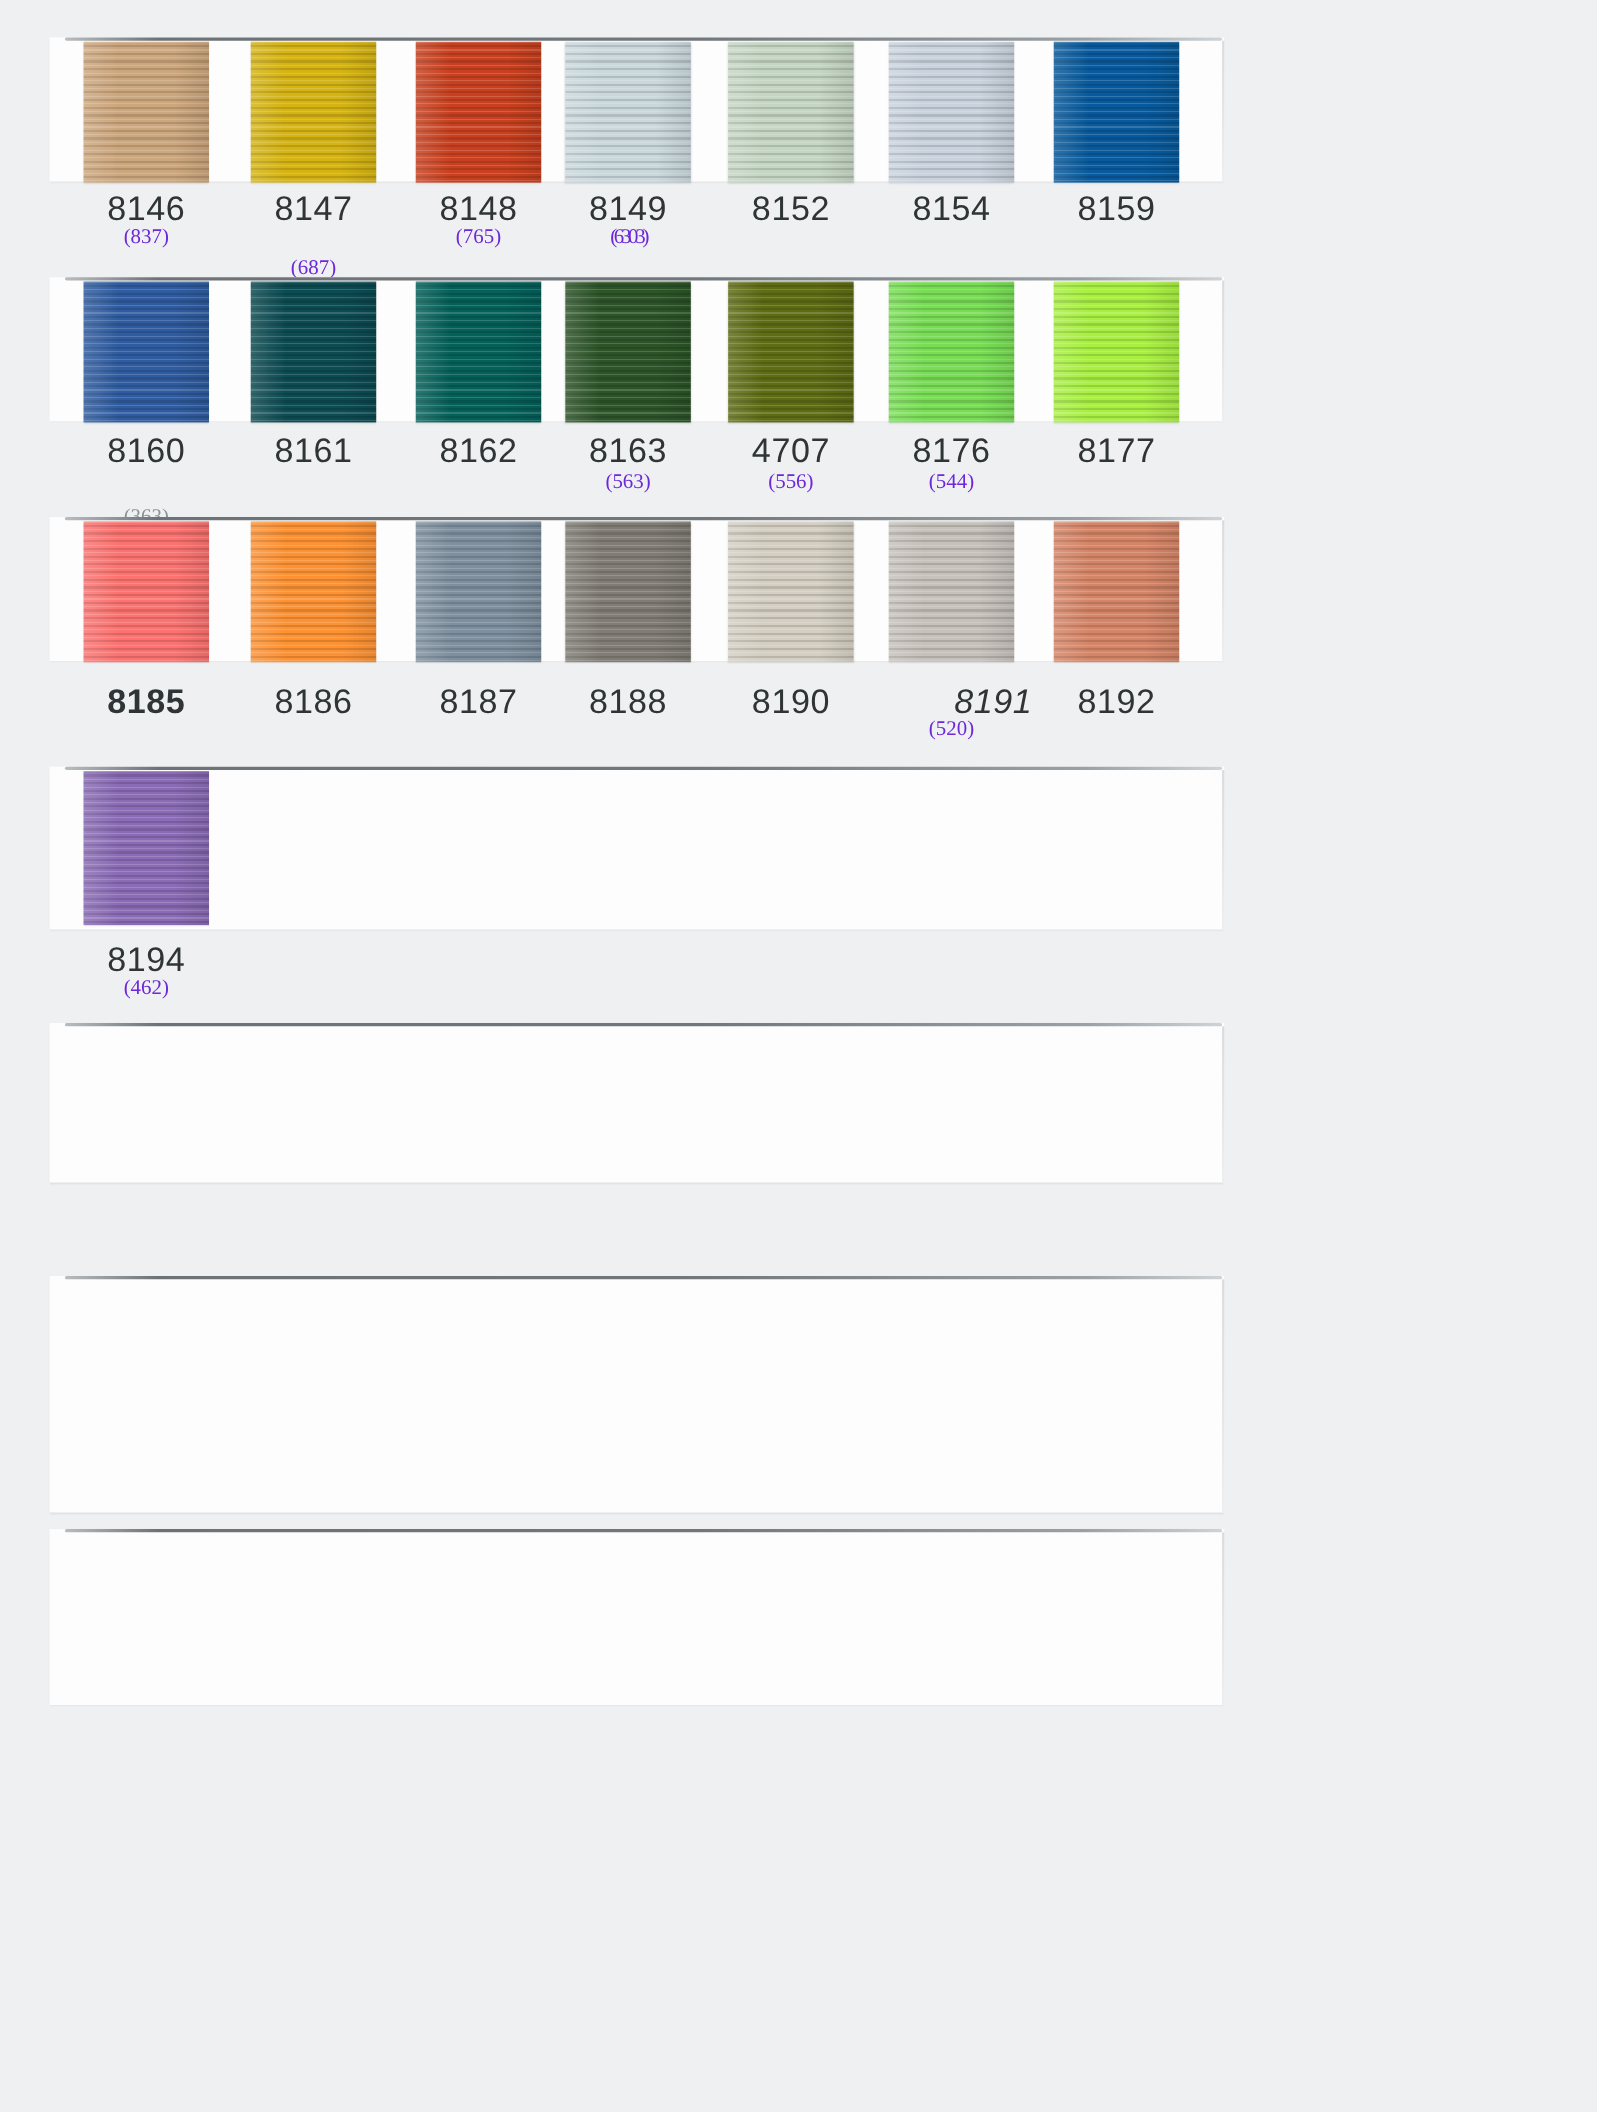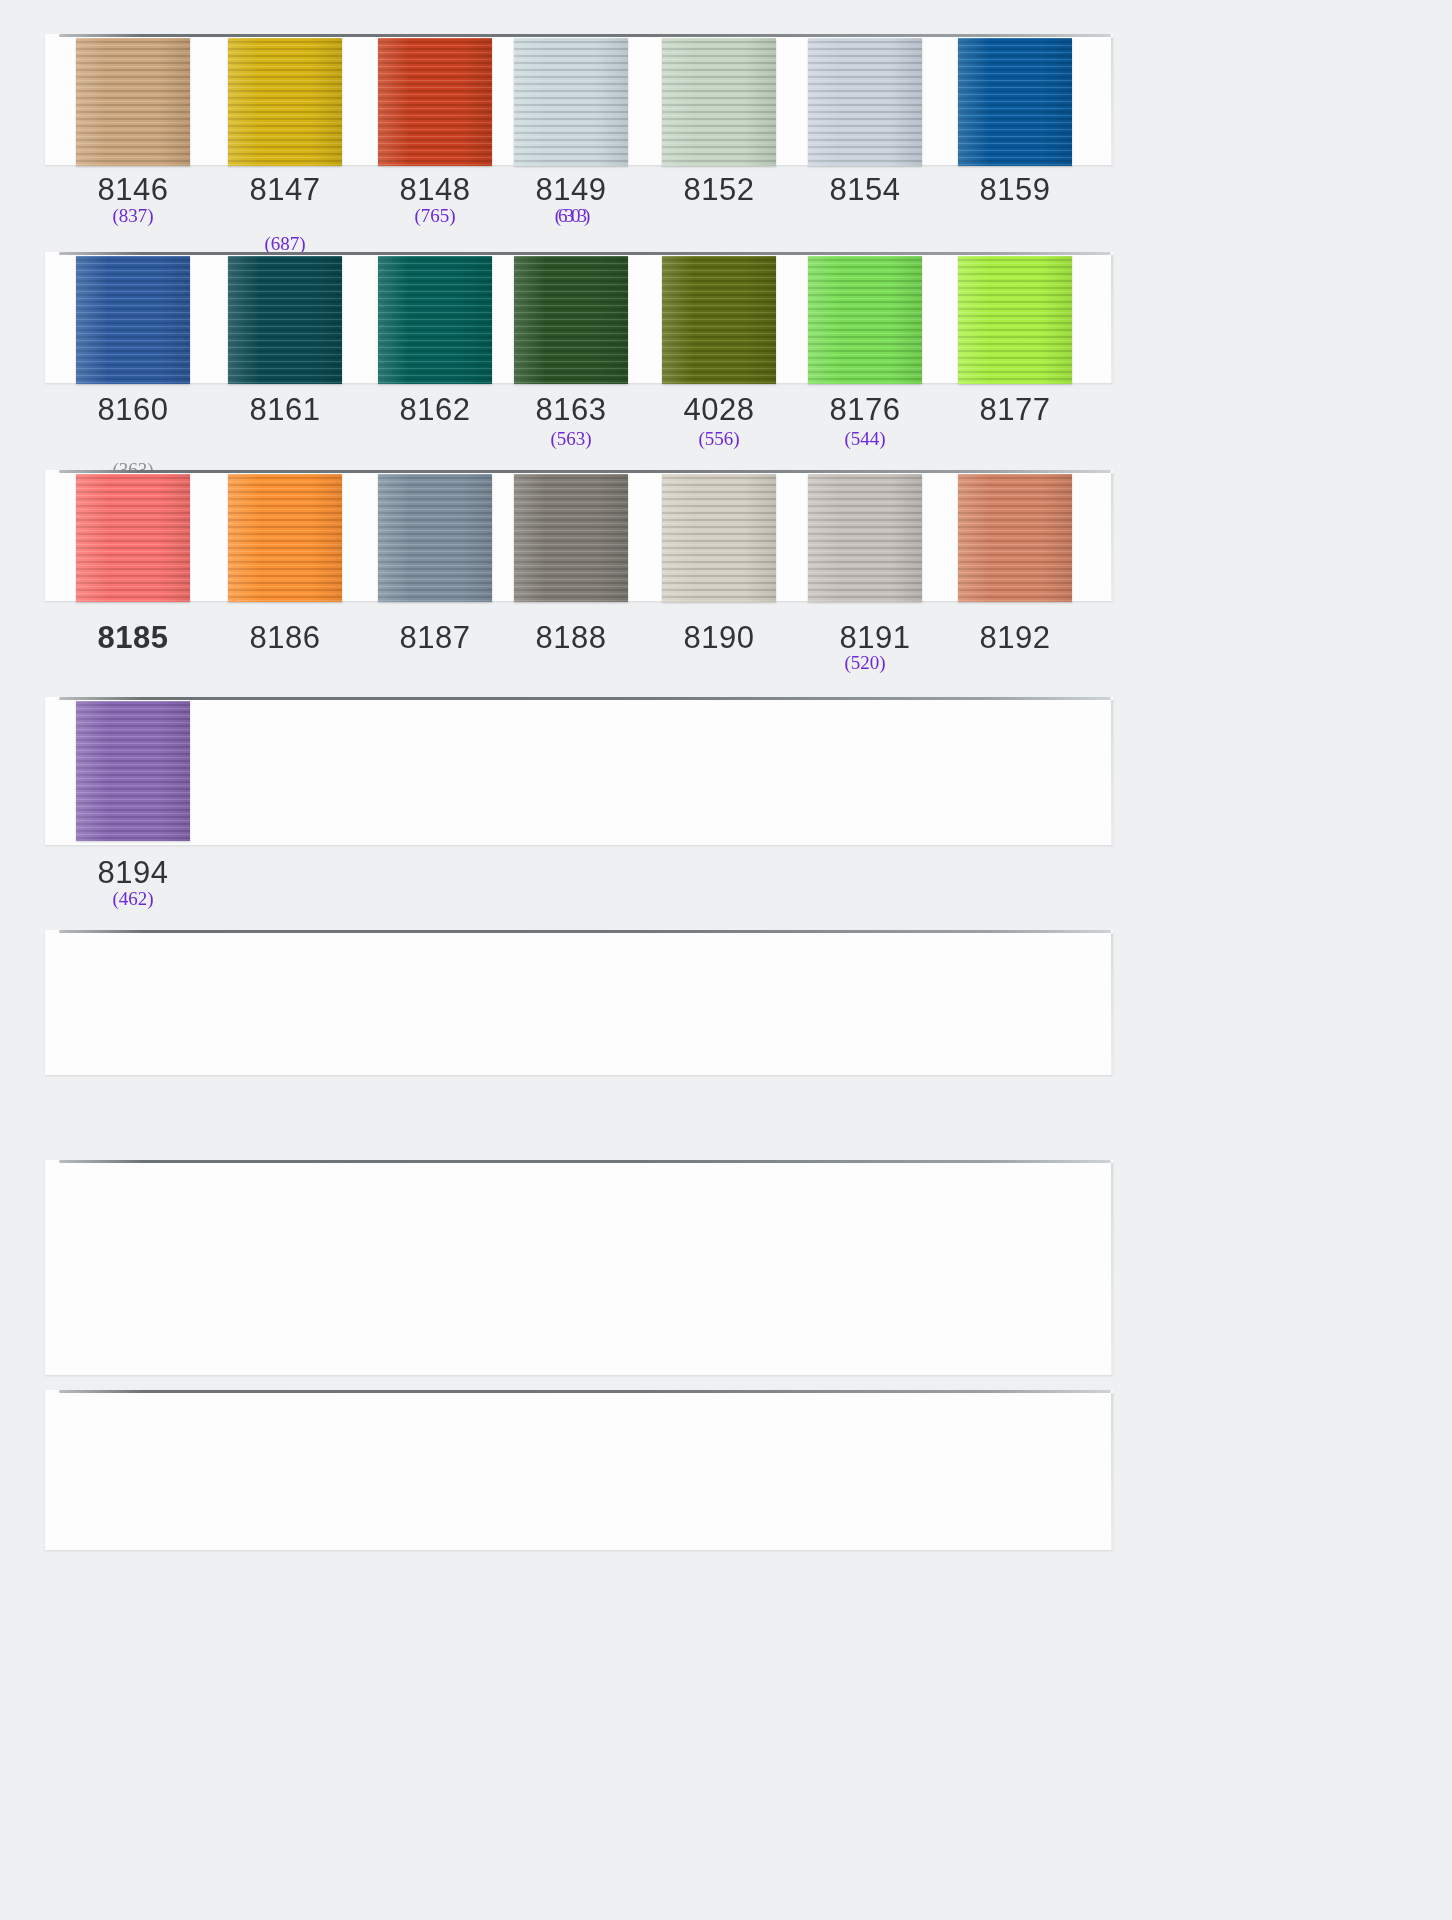--- a/index.html
+++ b/index.html
@@ -143,21 +143,21 @@
           <div class="weave"></div>
           <div class="sheen"></div>
         </div>
       </div>
       <div class="code" style="left: 58px; top: 392px;">8160</div>
       <div class="subcode light" style="left: 58px; top: 428px; margin-top: 31px;">(363)</div>
       <div class="code" style="left: 210px; top: 392px;">8161</div>
       <div class="code" style="left: 360px; top: 392px;">8162</div>
       <div class="code" style="left: 496px; top: 392px;">8163</div>
       <div class="subcode" style="left: 496px; top: 428px;">(563)</div>
-      <div class="code" style="left: 644px; top: 392px;">4028</div>
+      <div class="code" style="left: 644px; top: 392px;">4707</div>
       <div class="subcode" style="left: 644px; top: 428px;">(556)</div>
       <div class="code" style="left: 790px; top: 392px;">8176</div>
       <div class="subcode" style="left: 790px; top: 428px;">(544)</div>
       <div class="code" style="left: 940px; top: 392px;">8177</div>
       <div class="panel" style="left: 45px; top: 470px; width: 1068px; height: 131px;">
         <div class="swatch" style="left: 31px; background: rgb(251, 115, 112);">
           <div class="weave"></div>
           <div class="sheen"></div>
         </div>
         <div class="swatch" style="left: 183px; background: rgb(253, 146, 52);">
@@ -183,21 +183,21 @@
         <div class="swatch" style="left: 913px; background: rgb(213, 133, 103);">
           <div class="weave"></div>
           <div class="sheen"></div>
         </div>
       </div>
       <div class="code" style="left: 58px; top: 620px; font-weight: bold;">8185</div>
       <div class="code" style="left: 210px; top: 620px;">8186</div>
       <div class="code" style="left: 360px; top: 620px;">8187</div>
       <div class="code" style="left: 496px; top: 620px;">8188</div>
       <div class="code" style="left: 644px; top: 620px;">8190</div>
-      <div class="code" style="left: 800px; top: 620px;">8191</div>
+      <div class="code" style="left: 828px; top: 620px; font-style: italic;">8191</div>
       <div class="subcode" style="left: 790px; top: 652px;">(520)</div>
       <div class="code" style="left: 940px; top: 620px;">8192</div>
       <div class="panel" style="left: 45px; top: 697px; width: 1068px; height: 148px;">
         <div class="swatch" style="left: 31px; background: rgb(138, 107, 181); height: 140px;">
           <div class="weave"></div>
           <div class="sheen"></div>
         </div>
       </div>
       <div class="code" style="left: 58px; top: 855px;">8194</div>
       <div class="subcode" style="left: 58px; top: 888px;">(462)</div>

